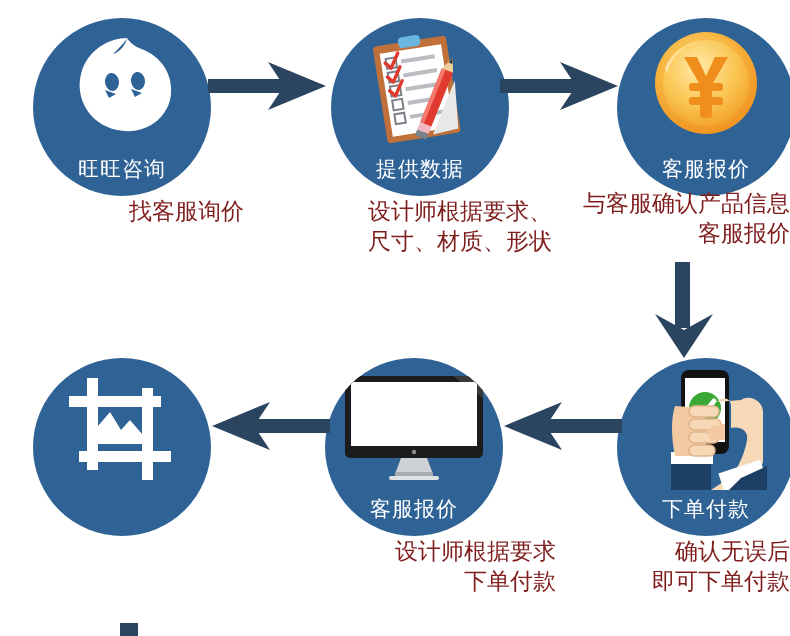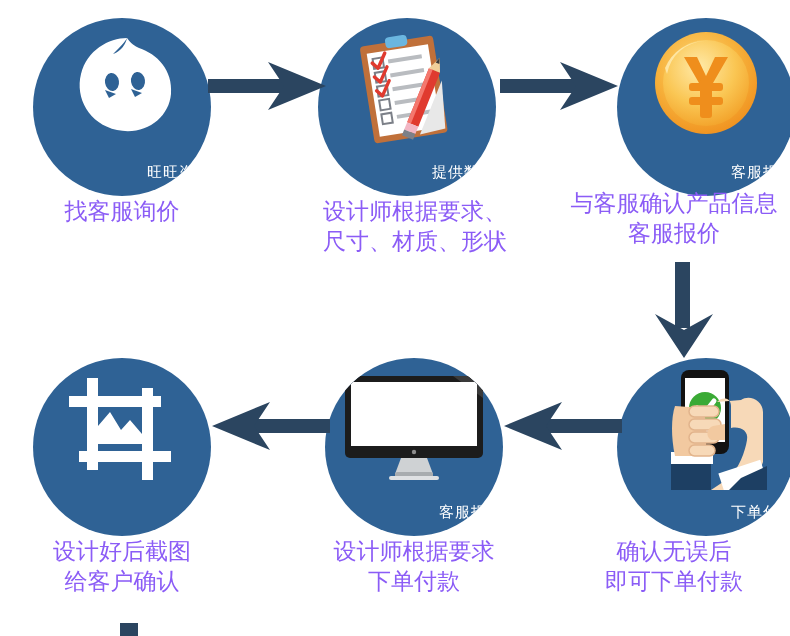--- a/index.html
+++ b/index.html
@@ -12,34 +12,34 @@
   #stage{position:absolute;left:0;top:0;width:790px;height:636px;}
 
   .node{position:absolute;width:178px;height:178px;}
   .circle{
     position:absolute;left:0;top:0;width:178px;height:178px;
     border-radius:50%;background:#2f6295;
     overflow:hidden;
   }
   .node-label{
     position:absolute;left:0;right:0;bottom:16px;
-    text-align:right;color:#ffffff;
-    font-size:15px;letter-spacing:1px;
+    text-align:center;color:#ffffff;
+    font-size:21px;letter-spacing:1px;
     font-family:"DejaVu Sans","Liberation Sans",sans-serif;
     z-index:6;line-height:1;
   }
   .caption{
-    position:absolute;text-align:center;color:#8b5cf6;
+    position:absolute;text-align:right;color:#7f1d1d;
     font-size:23px;line-height:30px;white-space:pre-line;
     font-family:"DejaVu Sans","Liberation Sans",sans-serif;
   }
 
   
   #n1{left:33px;top:18px;}
-  #n2{left:318px;top:18px;}
+  #n2{left:331px;top:18px;}
   #n3{left:617px;top:18px;}
   #n4{left:33px;top:358px;}
   #n5{left:325px;top:358px;}
   #n6{left:617px;top:358px;}
 
   
   #c1{left:0px;top:196px;width:244px;}
   #c2{left:278px;top:196px;width:274px;}
   #c3{left:558px;top:188px;width:232px;}
   #c4{left:0px;top:536px;width:244px;}
@@ -283,20 +283,18 @@
     </svg>
   </div>
 
   <div id="stub"></div>
 
   <div class="caption" id="c1">找客服询价</div>
   <div class="caption" id="c2">设计师根据要求、
 尺寸、材质、形状</div>
   <div class="caption" id="c3">与客服确认产品信息
 客服报价</div>
-  <div class="caption" id="c4">设计好后截图
-给客户确认</div>
   <div class="caption" id="c5">设计师根据要求
 下单付款</div>
   <div class="caption" id="c6">确认无误后
 即可下单付款</div>
 
 </div>
 
 </body></html>

